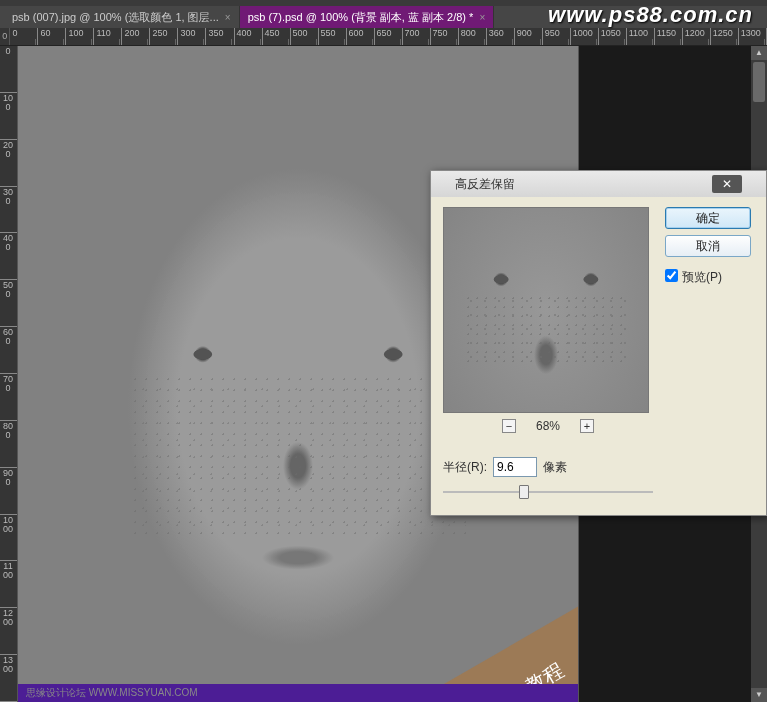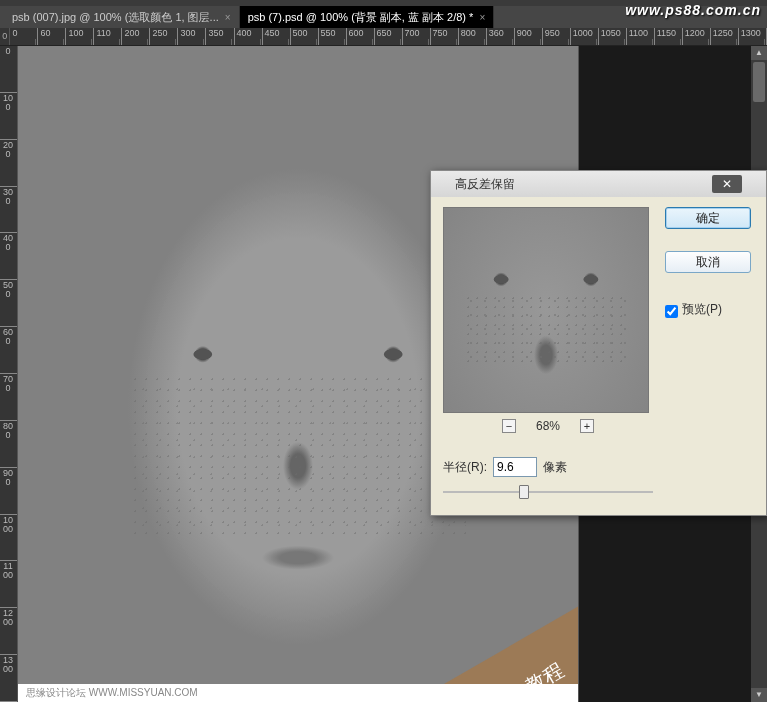--- a/index.html
+++ b/index.html
@@ -2,26 +2,26 @@
 <html><head>
 <meta charset="utf-8">
 <style>
 * { margin: 0; padding: 0; box-sizing: border-box; font-family: "Microsoft YaHei", SimSun, sans-serif; }
 body { width: 767px; height: 702px; background: #1a1a1a; position: relative; overflow: hidden; font-size: 12px; }
 
 
 .topstrip { height: 6px; background: #3a3a3a; }
 
 
-.wm { position: absolute; top: 2px; right: 6px; color: #fff; font-size: 14px; font-weight: bold; font-style: italic; letter-spacing: 1px; z-index: 50; text-shadow: 1px 1px 2px #000; }
+.wm { position: absolute; top: 2px; right: 14px; color: #fff; font-size: 22px; font-weight: bold; font-style: italic; letter-spacing: 1px; z-index: 50; text-shadow: 1px 1px 2px #000; }
 
 
 .tabbar { background: #464646; height: 22px; display: flex; align-items: stretch; padding-left: 4px; }
 .tab { display: flex; align-items: center; padding: 0 8px; font-size: 11px; color: #ccc; border-right: 1px solid #333; }
-.tab.active { background: #000000; color: #fff; }
+.tab.active { background: #701a75; color: #fff; }
 .tab .cx { margin-left: 6px; color: #999; font-size: 10px; }
 
 
 .hruler { height: 18px; background: #353535; display: flex; align-items: flex-end; position: relative; overflow: hidden; border-bottom: 1px solid #222; }
 .hruler .corner { width: 18px; height: 18px; background: #353535; border-right: 1px solid #555; display: flex; align-items: center; justify-content: center; color: #aaa; font-size: 9px; }
 .hruler .tick { width: 50px; height: 18px; border-right: 1px solid #888; position: relative; }
 .hruler .tick::before { content: ""; position: absolute; left: 25px; bottom: 0; width: 1px; height: 6px; background: #666; }
 .hruler .tick span { position: absolute; left: 2px; top: 1px; color: #bbb; font-size: 9px; }
 
 
@@ -44,21 +44,21 @@
 }
 
 .face::after { content: ""; position: absolute; left: 20%; top: 50%; width: 60%; height: 25%;
   background-image:
     radial-gradient(#6a6a6a 1px, transparent 1px),
     radial-gradient(#6f6f6f 1px, transparent 1px);
   background-size: 11px 11px, 17px 17px;
   background-position: 0 0, 5px 7px;
   opacity: 0.45;
 }
-.watermark2 { position: absolute; bottom: 0; left: 0; right: 0; height: 18px; background: #ffffff; color: #888; font-size: 10px; padding: 2px 8px; }
+.watermark2 { position: absolute; bottom: 0; left: 0; right: 0; height: 18px; background: #4c1d95; color: #888; font-size: 10px; padding: 2px 8px; }
 .corner-badge { position: absolute; right: 0; bottom: 18px; width: 180px; height: 120px; overflow: hidden; pointer-events: none; }
 .corner-badge .band { position: absolute; right: -60px; bottom: -60px; width: 260px; height: 90px; background: #9c7a56; transform: rotate(-30deg); display: flex; align-items: center; justify-content: center; color: #fff; font-size: 20px; font-family: cursive; }
 
 .rightdark { flex: 1; background: #1a1a1a; border-left: 1px solid #555; position: relative; }
 .vscroll { position: absolute; top: 0; right: 0; width: 16px; height: 100%; background: #3c3c3c; }
 .vscroll .up, .vscroll .dn { height: 14px; background: #555; color: #ccc; font-size: 8px; text-align: center; line-height: 14px; }
 .vscroll .thumb { position: absolute; top: 16px; left: 2px; right: 2px; height: 40px; background: #6a6a6a; border-radius: 2px; }
 
 
 .dialog { position: absolute; left: 430px; top: 170px; width: 337px; background: #ece9d8; border: 1px solid #888; box-shadow: 2px 2px 8px rgba(0,0,0,.5); z-index: 100; }
@@ -82,24 +82,24 @@
   background-size: 9px 9px, 14px 14px;
   opacity: .5;
 }
 .zoomrow { display: flex; align-items: center; justify-content: center; gap: 20px; margin-top: 6px; color: #333; font-size: 12px; }
 .zbtn { width: 14px; height: 14px; border: 1px solid #888; display: flex; align-items: center; justify-content: center; font-size: 11px; line-height: 10px; cursor: pointer; background: #f4f4f4; }
 .radiusrow { display: flex; align-items: center; gap: 6px; margin-top: 24px; color: #333; font-size: 12px; }
 .radiusrow input[type=text] { width: 44px; height: 20px; border: 1px solid #7a98af; padding: 1px 3px; font-size: 12px; }
 .sliderrow { margin-top: 6px; height: 18px; position: relative; }
 .sliderrow .track { position: absolute; left: 0; right: 0; top: 8px; height: 2px; background: #bbb; }
 .sliderrow .thumb { position: absolute; top: 2px; left: 36%; width: 10px; height: 14px; background: #eee; border: 1px solid #777; border-radius: 1px; cursor: pointer; }
-.btn-col { flex: 0 0 86px; display: flex; flex-direction: column; gap: 22px; align-items: stretch; }
+.btn-col { flex: 0 0 86px; display: flex; flex-direction: column; gap: 6px; align-items: stretch; }
 .btn { height: 22px; border: 1px solid #7aa7c7; background: linear-gradient(#fefefe,#e6eef5); font-size: 12px; color: #222; border-radius: 3px; cursor: pointer; }
 .btn.primary { border-color: #2a7ab0; box-shadow: inset 0 0 0 1px #a5d0ee; background: linear-gradient(#eaf5fc,#cfe7f7); }
-.chk { display: flex; align-items: flex-end; gap: 4px; margin-top: 6px; font-size: 12px; color: #333; }
+.chk { display: flex; align-items: flex-start; gap: 4px; margin-top: 6px; font-size: 12px; color: #333; }
 .chk input { width: 13px; height: 13px; }
 </style>
 </head>
 <body>
 
 <div class="topstrip"></div>
 <div class="wm">www.ps88.com.cn</div>
 
 <div class="tabbar">
   <div class="tab">

